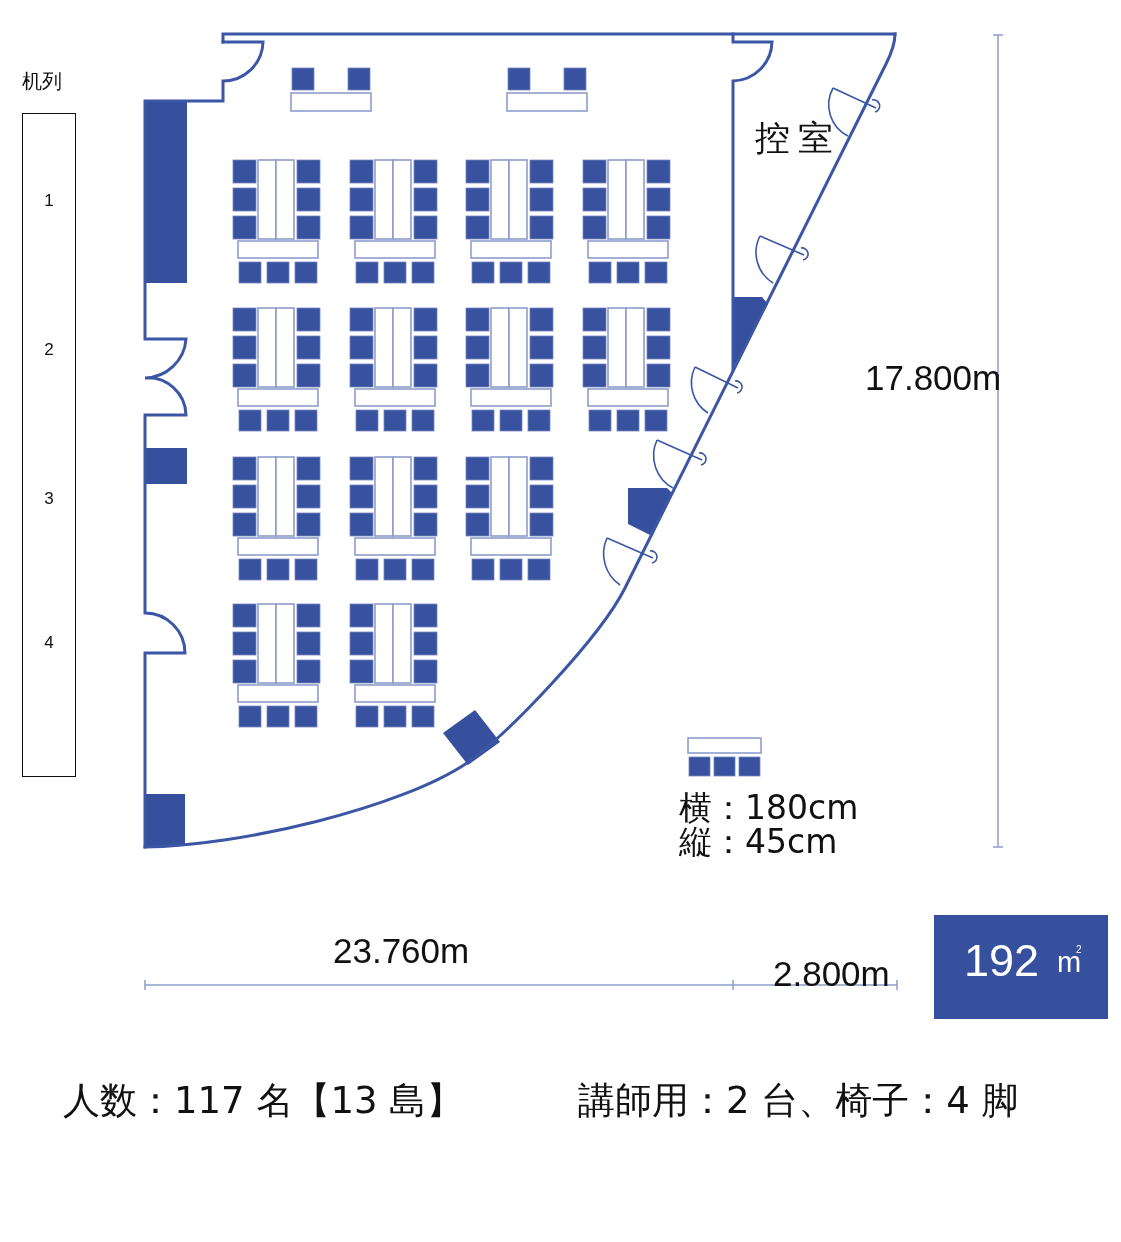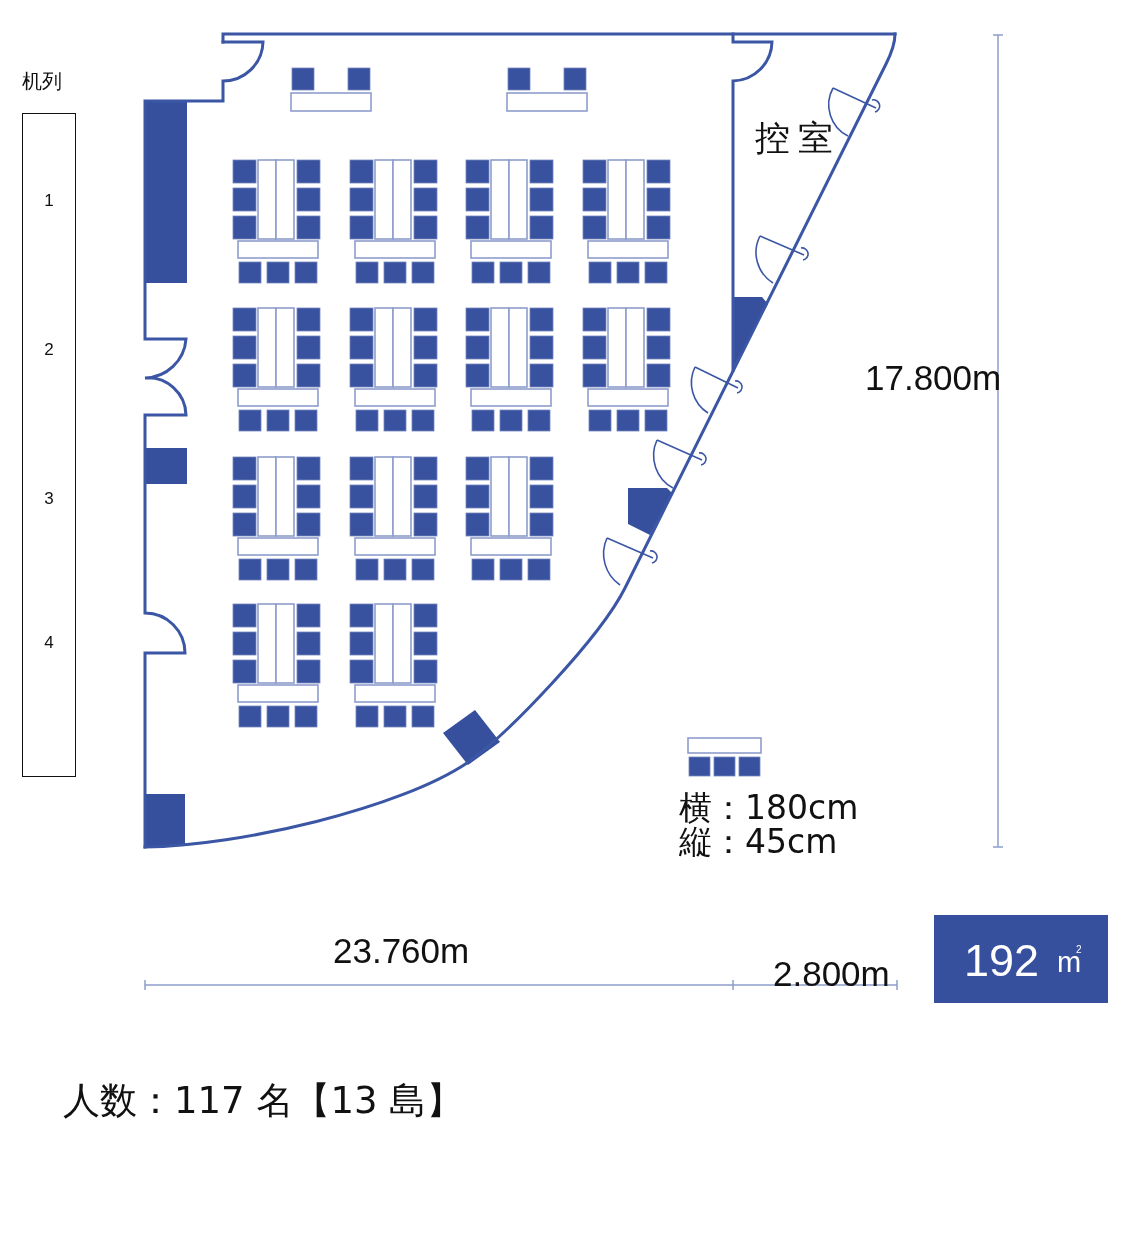--- a/index.html
+++ b/index.html
@@ -14,21 +14,21 @@
   .dim{fill:none;stroke:#8e9fcb;stroke-width:1.5;}
 
   .col-title{left:22px;top:64px;font-size:20px;line-height:34px;text-align:center;}
   .col-box{position:absolute;left:22px;top:113px;width:54px;height:664px;border:1.3px solid #111;box-sizing:border-box;}
   .col-num{position:absolute;left:0;width:100%;text-align:center;font-size:17px;line-height:20px;font-family:"Liberation Sans",sans-serif;}
 
   .ante-label{left:755px;top:121px;font-size:35px;line-height:34px;letter-spacing:8px;}
   .legend-text{left:667px;top:791px;font-size:33px;line-height:34px;margin-left:12px;}
   .dim-label{font-family:"Liberation Sans",sans-serif;font-size:35px;line-height:30px;}
 
-  .area-box{position:absolute;left:934px;top:915px;width:174px;height:88px;background:#36509e;color:#fff;}
+  .area-box{position:absolute;left:934px;top:915px;width:174px;height:104px;background:#36509e;color:#fff;}
   .area-value{position:absolute;left:30px;top:20px;font-family:"Liberation Sans",sans-serif;font-size:45px;line-height:52px;}
   .area-unit{position:absolute;left:123px;top:30px;font-family:"Liberation Sans",sans-serif;font-size:29px;line-height:34px;}
   .area-sup{position:absolute;left:142px;top:29px;font-family:"Liberation Sans",sans-serif;font-size:10px;line-height:12px;}
 
   .summary{font-size:37px;line-height:53.5px;}
   .sum-left{left:63px;top:1074px;text-align:right;}
   .sum-right{left:578px;top:1074px;}
 </style>
 </head>
 <body>
@@ -310,13 +310,14 @@
 <div class="abs dim-label" style="left:773px;top:959px">2.800m</div>
 
 <div class="area-box">
   <span class="area-value">192</span>
   <span class="area-unit">m</span>
   <span class="area-sup">2</span>
 </div>
 
 <div class="abs summary sum-left">人数：117 名【13 島】</div>
 <div class="abs summary sum-right">
+  <div>講師用：2 台、椅子：4 脚</div>
 </div>
 
 </body></html>

